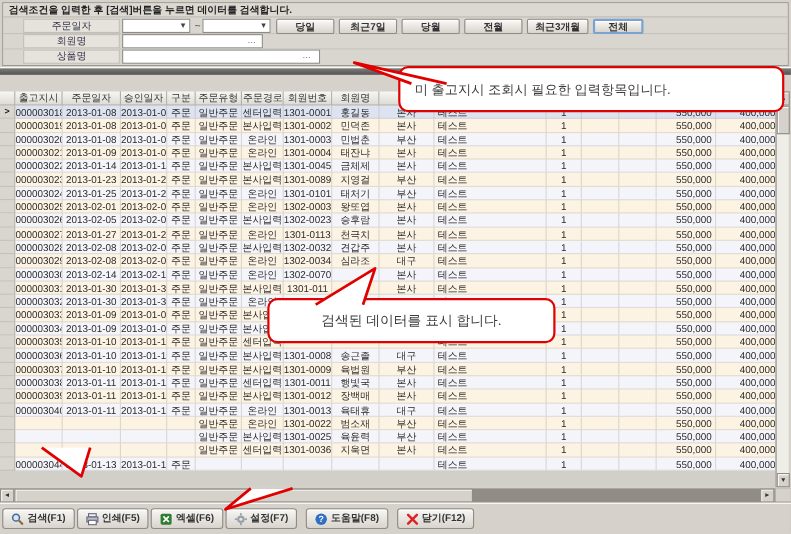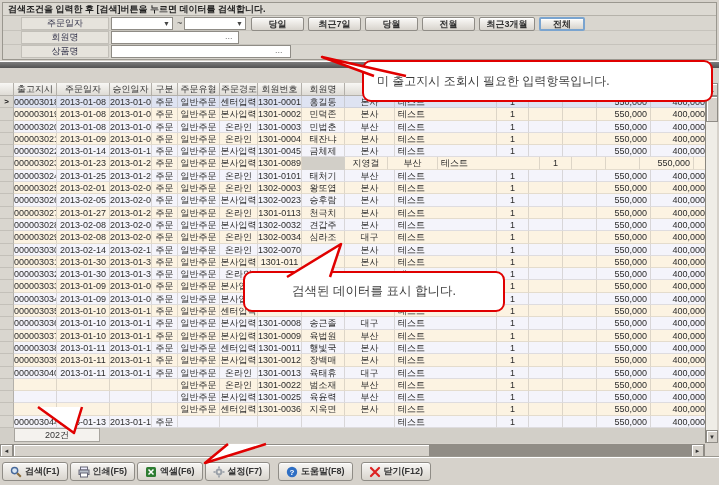--- a/index.html
+++ b/index.html
@@ -242,21 +242,21 @@
           </div>
           <div class="g-row row-cream">
             <div class="ind" style="width: 14px;"></div>
             <div class="c al-r" style="width: 43px;">000003023</div>
             <div class="c al-c" style="width: 53px;">2013-01-23</div>
             <div class="c al-c" style="width: 42px;">2013-01-23</div>
             <div class="c al-c" style="width: 26px;">주문</div>
             <div class="c al-c" style="width: 42px;">일반주문</div>
             <div class="c al-c" style="width: 38px;">본사입력</div>
             <div class="c al-c" style="width: 44px;">1301-0089</div>
-            <div class="c al-c" style="width: 43px; margin-left: 43px;">지영걸</div>
+            <div class="c al-c" style="width: 43px;">지영걸</div>
             <div class="c al-c" style="width: 50px;">부산</div>
             <div class="c al-l" style="width: 102px;">테스트</div>
             <div class="c al-c" style="width: 32px;">1</div>
             <div class="c al-c" style="width: 34px;"></div>
             <div class="c al-c" style="width: 34px;"></div>
             <div class="c al-r" style="width: 54px;">550,000</div>
             <div class="c al-r" style="width: 58px;">400,000</div>
           </div>
           <div class="g-row row-lav">
             <div class="ind" style="width: 14px;"></div>
@@ -630,23 +630,20 @@
             <div class="c al-c" style="width: 43px;"></div>
             <div class="c al-c" style="width: 50px;"></div>
             <div class="c al-l" style="width: 102px;">테스트</div>
             <div class="c al-c" style="width: 32px;">1</div>
             <div class="c al-c" style="width: 34px;"></div>
             <div class="c al-c" style="width: 34px;"></div>
             <div class="c al-r" style="width: 54px;">550,000</div>
             <div class="c al-r" style="width: 58px;">400,000</div>
           </div>
         </div>
-      <div class="g-summary">
-        <div class="count-cell">202건</div>
-      </div>
     </div>
   </div>
 
   <div class="vscroll">
     <div class="sbtn" style="top:0">▲</div>
     <div class="vthumb"></div>
     <div class="sbtn" style="bottom:0">▼</div>
   </div>
 
   <div class="hscroll">

